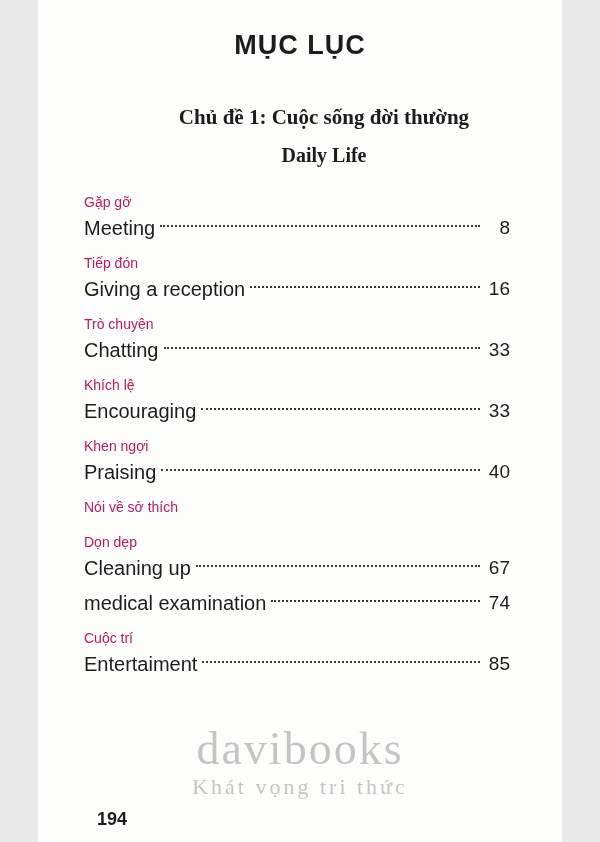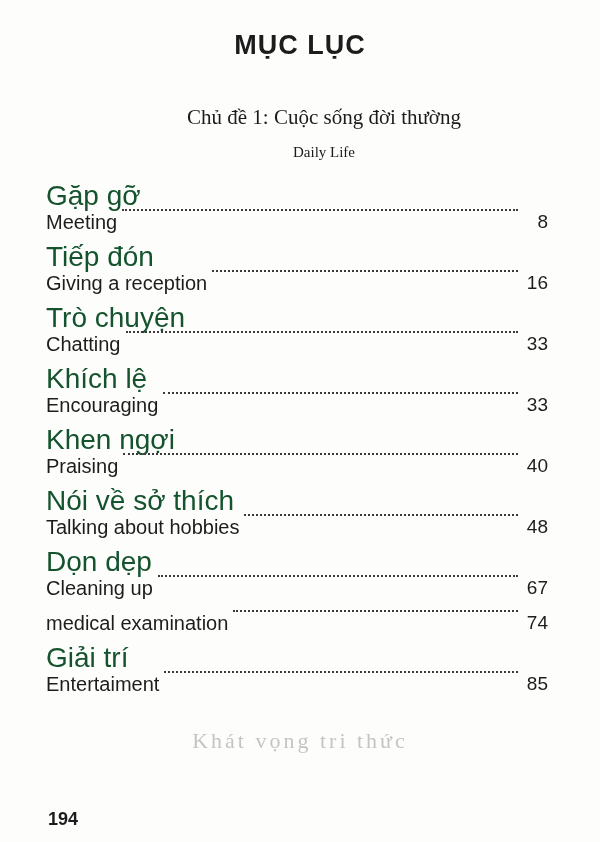--- a/index.html
+++ b/index.html
@@ -2,67 +2,67 @@
 <html><head>
 <meta charset="utf-8">
 <style>
   html, body {
     margin: 0;
     padding: 0;
     background: #e9e9e9;
   }
   .page {
     position: relative;
-    width: 600px;
+    width: 524px;
     height: 842px;
     margin: 0 auto;
     background: #fdfdfc;
     overflow: hidden;
     font-family: "Liberation Sans", sans-serif;
     color: #1c1c1c;
   }
   .main-title {
     text-align: center;
     font-size: 27px;
     font-weight: bold;
     letter-spacing: 1px;
     padding-top: 30px;
     font-family: "Liberation Sans", sans-serif;
   }
   .chapter {
     text-align: center;
     font-family: "Liberation Serif", serif;
-    font-weight: normal;
+    font-weight: bold;
     margin-left: 48px;
   }
   .chapter-vi {
     margin-top: 44px;
     font-size: 21px;
   }
   .chapter-en {
     margin-top: 14px;
-    font-size: 15px;
+    font-size: 20px;
   }
   .toc {
     margin-top: 22px;
     padding: 0 52px 0 46px;
     position: relative;
     z-index: 2;
   }
   .entry {
     margin-bottom: 9px;
   }
   .entry .vi {
-    font-size: 28px;
+    font-size: 14px;
     line-height: 26px;
-    color: #14532d;
+    color: #be185d;
   }
   .en-row {
     display: flex;
-    align-items: flex-start;
+    align-items: center;
     line-height: 26px;
   }
   .en-row .en {
     font-size: 20px;
     white-space: nowrap;
     color: #1d1d1d;
   }
   .en-row .dots {
     flex: 1;
     border-bottom: 2px dotted #3a3a3a;
@@ -91,21 +91,21 @@
     letter-spacing: 2px;
     line-height: 46px;
   }
   .watermark .wm2 {
     font-size: 22px;
     letter-spacing: 3px;
     margin-top: 2px;
   }
   .folio {
     position: absolute;
-    left: 48px;
+    left: 59px;
     bottom: 12px;
     font-size: 18px;
     font-weight: bold;
     z-index: 2;
   }
 </style>
 </head>
 <body>
 
 <div class="page">
@@ -157,25 +157,20 @@
       <div class="vi">Khen ngợi</div>
       <div class="en-row">
         <span class="en">Praising</span>
         <span class="dots"></span>
         <span class="pg">40</span>
       </div>
     </div>
 
     <div class="entry">
       <div class="vi">Nói về sở thích</div>
-      <div class="en-row">
-        <span class="en">Talking about hobbies</span>
-        <span class="dots"></span>
-        <span class="pg">48</span>
-      </div>
     </div>
 
 
     <div class="entry">
       <div class="vi">Dọn dẹp</div>
       <div class="en-row">
         <span class="en">Cleaning up</span>
         <span class="dots"></span>
         <span class="pg">67</span>
       </div>
@@ -183,29 +178,30 @@
 
     <div class="entry">
       <div class="en-row">
         <span class="en">medical examination</span>
         <span class="dots"></span>
         <span class="pg">74</span>
       </div>
     </div>
 
     <div class="entry">
-      <div class="vi">Giải trí</div>
+      <div class="vi">Cuộc trí</div>
       <div class="en-row">
         <span class="en">Entertaiment</span>
         <span class="dots"></span>
         <span class="pg">85</span>
       </div>
     </div>
 
   </div>
 
   <div class="watermark">
+    <div class="wm1">davibooks</div>
     <div class="wm2">Khát vọng tri thức</div>
   </div>
 
   <div class="folio">194</div>
 
 </div>
 
 </body></html>

